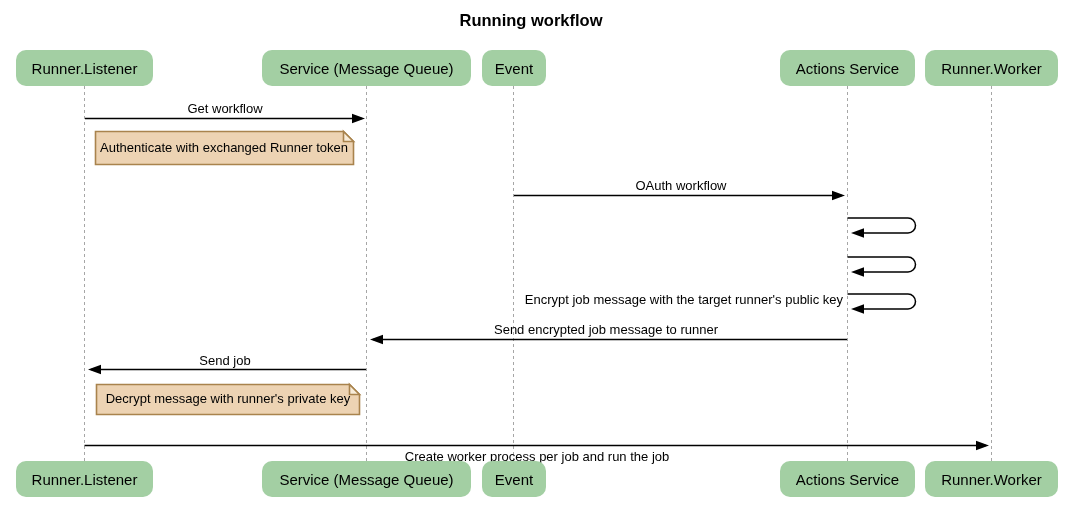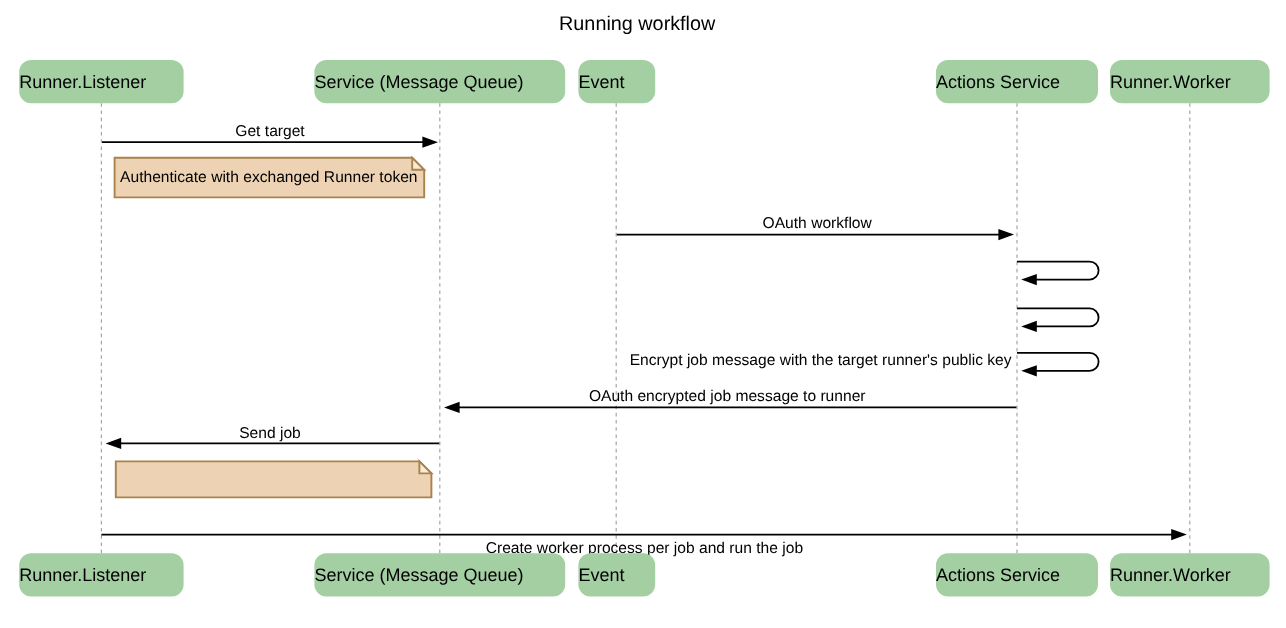--- a/index.html
+++ b/index.html
@@ -21,31 +21,32 @@
     left: 0; top: 0;
     width: 1072px; height: 523px;
     z-index: 0;
   }
   .title {
     position: absolute;
     left: 531px;
     top: 11px;
     transform: translateX(-50%);
     font-size: 16.5px;
-    font-weight: normal;
+    font-weight: bold;
     white-space: nowrap;
     z-index: 2;
   }
   .actor {
     position: absolute;
     height: 36px;
     background: var(--actor-fill, #A3CFA3);
     border-radius: 10px;
     display: flex;
     align-items: center;
+    justify-content: center;
     font-size: 15px;
     white-space: nowrap;
     z-index: 2;
   }
   .msg {
     position: absolute;
     transform: translateX(-50%);
     font-size: 13px;
     line-height: 18px;
     height: 18px;
@@ -146,28 +147,29 @@
   <div class="actor" style="left:482px; top:50px; width:64px;">
       <span>Event</span>
     </div>
   <div class="actor" style="left:780px; top:50px; width:135px;">
       <span>Actions Service</span>
     </div>
   <div class="actor" style="left:925px; top:50px; width:133px;">
       <span>Runner.Worker</span>
     </div>
 
-  <div class="msg" style="left:225px; top:100px;">Get target</div>
+  <div class="msg" style="left:225px; top:100px;">Get workflow</div>
   <div class="msg" style="left:681px; top:177px;">OAuth workflow</div>
   <div class="msg loop-label" style="right:229px; top:291px;">Encrypt job message with the target runner's public key</div>
-  <div class="msg" style="left:606px; top:321px;">OAuth encrypted job message to runner</div>
+  <div class="msg" style="left:606px; top:321px;">Send encrypted job message to runner</div>
   <div class="msg" style="left:225px; top:352px;">Send job</div>
   <div class="msg" style="left:537px; top:448px;">Create worker process per job and run the job</div>
 
   <div class="note-text" style="left:224px; top:139px;">Authenticate with exchanged Runner token</div>
+  <div class="note-text" style="left:228px; top:390px;">Decrypt message with runner's private key</div>
 
   <div class="actor" style="left:16px;  top:461px; width:137px;">
       <span>Runner.Listener</span>
     </div>
   <div class="actor" style="left:262px; top:461px; width:209px;">
       <span>Service (Message Queue)</span>
     </div>
   <div class="actor" style="left:482px; top:461px; width:64px;">
       <span>Event</span>
     </div>

